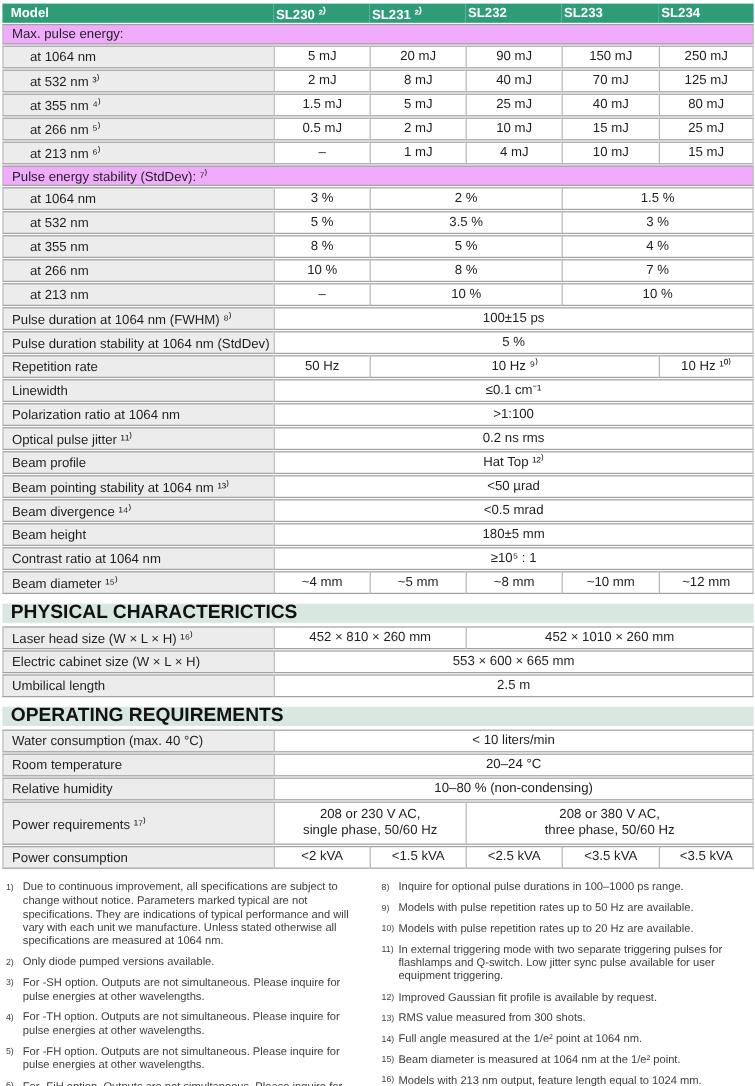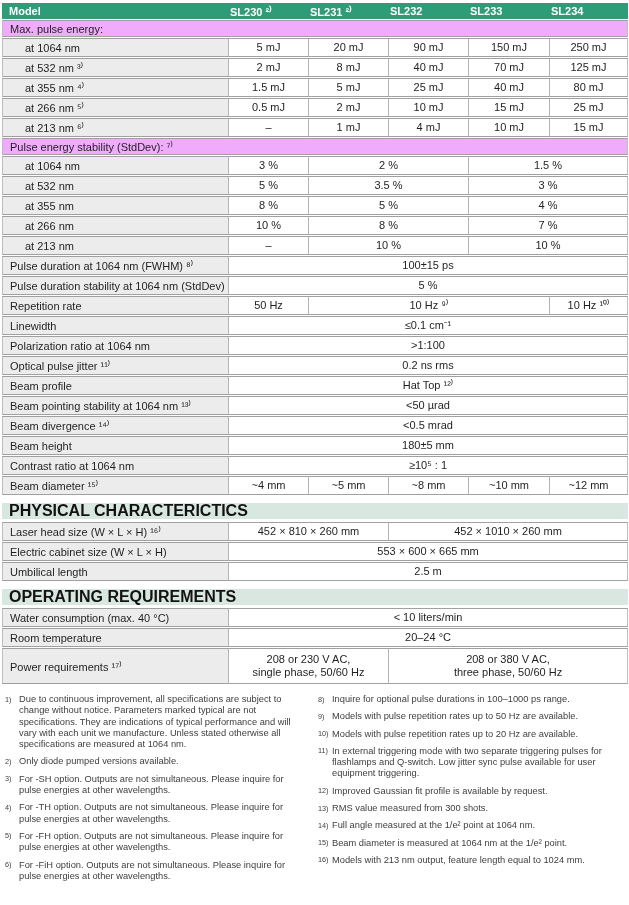--- a/index.html
+++ b/index.html
@@ -231,24 +231,36 @@
     <tbody>
         <tr>
           <td class="label">Water consumption (max. 40 °C)</td>
           <td class="val" colspan="5">&lt; 10 liters/min</td>
         </tr>
         <tr>
           <td class="label">Room temperature</td>
           <td class="val" colspan="5">20–24 °C</td>
         </tr>
         <tr>
+          <td class="label">Relative humidity</td>
+          <td class="val" colspan="5">10–80 % (non-condensing)</td>
+        </tr>
+        <tr>
           <td class="label">Power requirements ¹⁷⁾</td>
           <td class="val multiline" colspan="2">208 or 230 V AC,<br>single phase, 50/60 Hz</td>
           <td class="val multiline" colspan="3">208 or 380 V AC,<br>three phase, 50/60 Hz</td>
         </tr>
+        <tr>
+          <td class="label">Power consumption</td>
+          <td class="val">&lt;2 kVA</td>
+          <td class="val">&lt;1.5 kVA</td>
+          <td class="val">&lt;2.5 kVA</td>
+          <td class="val">&lt;3.5 kVA</td>
+          <td class="val">&lt;3.5 kVA</td>
+        </tr>
       </tbody>
   </table>
 
   <div class="footnotes">
     <div class="fncol left">
         <div class="fn">
           <span class="mark">1)</span>
           <span class="fntext">Due to continuous improvement, all specifications are subject to change without notice. Parameters marked typical are not specifications. They are indications of typical performance and will vary with each unit we manufacture. Unless stated otherwise all specifications are measured at 1064 nm.</span>
         </div>
         <div class="fn">

